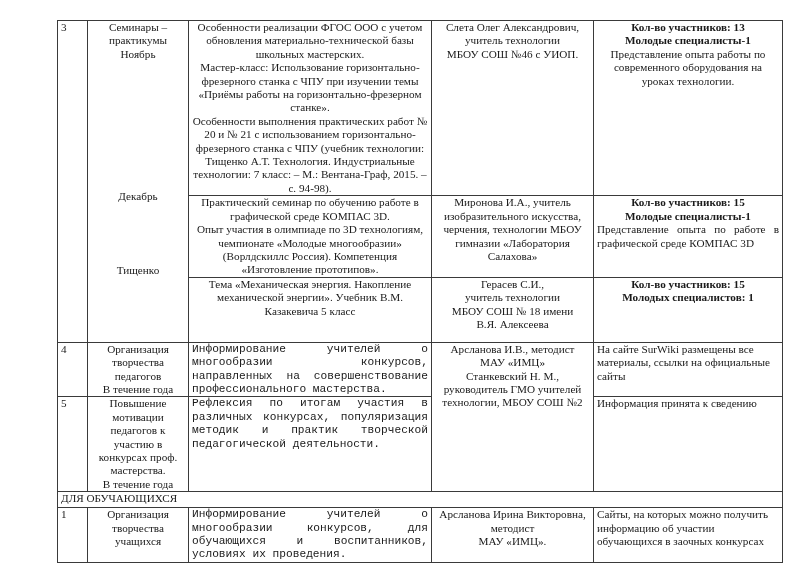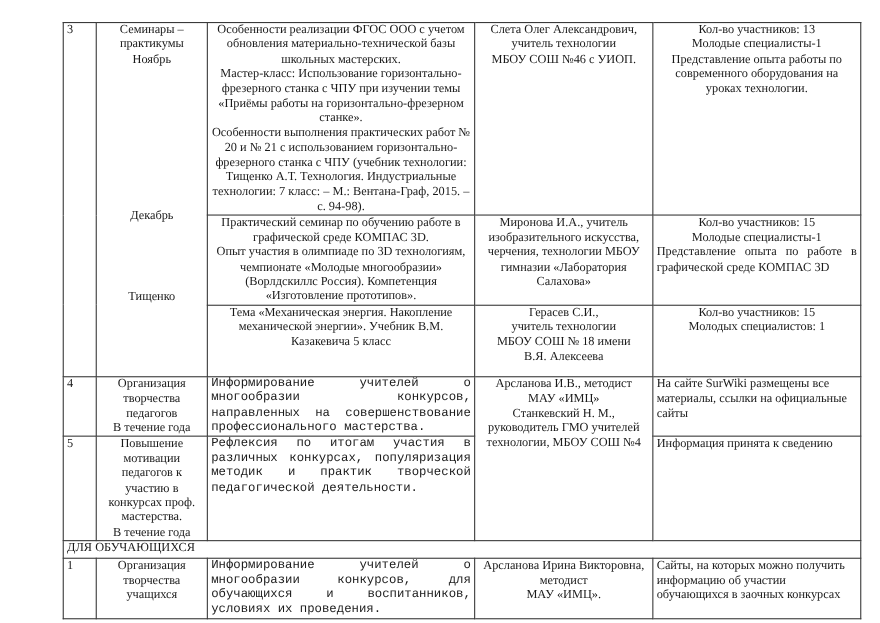--- a/index.html
+++ b/index.html
@@ -35,21 +35,21 @@
     }
     col.c1 { width: 30px; }
     col.c2 { width: 101px; }
     col.c3 { width: 243px; }
     col.c4 { width: 162px; }
     col.c5 { width: 189px; }
 
     td.num { text-align: left; padding-left: 6px; }
     td.center { text-align: center; }
     td.justify { text-align: justify; font-family: Liberation Mono, monospace; }
-    .bold { font-weight: normal; }
+    .bold { font-weight: bold; }
     .line { display: block; text-align: center; }
     td.section {
       font-weight: normal;
       padding-left: 1px;
       height: 15px;
     }
   </style>
 </head>
 <body>
 
@@ -138,21 +138,21 @@
           <span class="line">творчества</span>
           <span class="line">педагогов</span>
           <span class="line">В течение года</span>
         </td>
         <td class="justify">Информирование учителей о многообразии конкурсов, направленных на совершенствование профессионального мастерства.</td>
         <td class="center" rowspan="2">
           <span class="line">Арсланова И.В., методист</span>
           <span class="line">МАУ «ИМЦ»</span>
           <span class="line">Станкевский Н. М.,</span>
           <span class="line">руководитель ГМО учителей</span>
-          <span class="line">технологии, МБОУ СОШ №4</span>
+          <span class="line">технологии, МБОУ СОШ №2</span>
         </td>
         <td>На сайте SurWiki размещены все материалы, ссылки на официальные сайты</td>
       </tr>
 
       <tr style="height:94px;">
         <td class="num">5</td>
         <td class="center">
           <span class="line">Повышение</span>
           <span class="line">мотивации</span>
           <span class="line">педагогов к</span>

